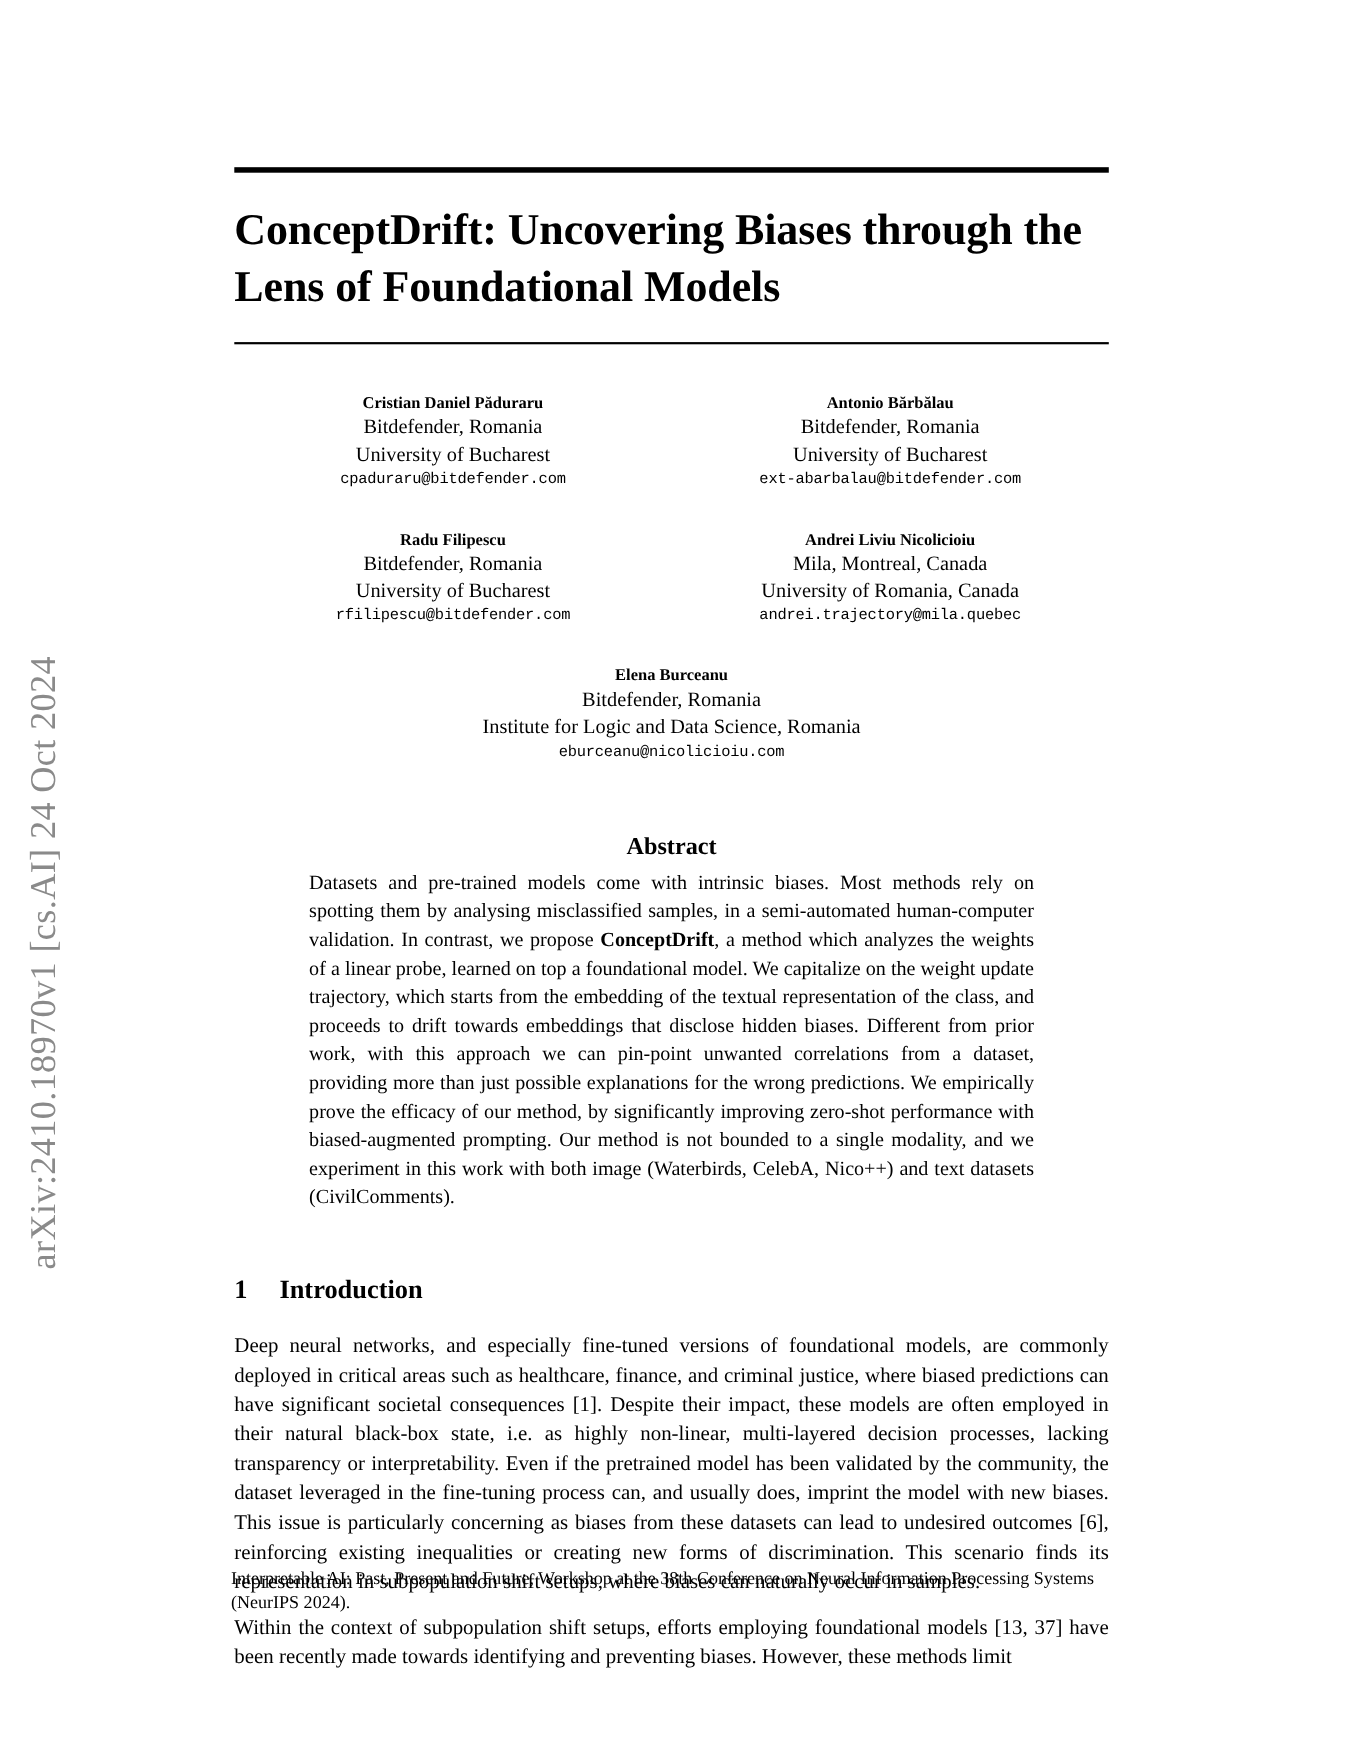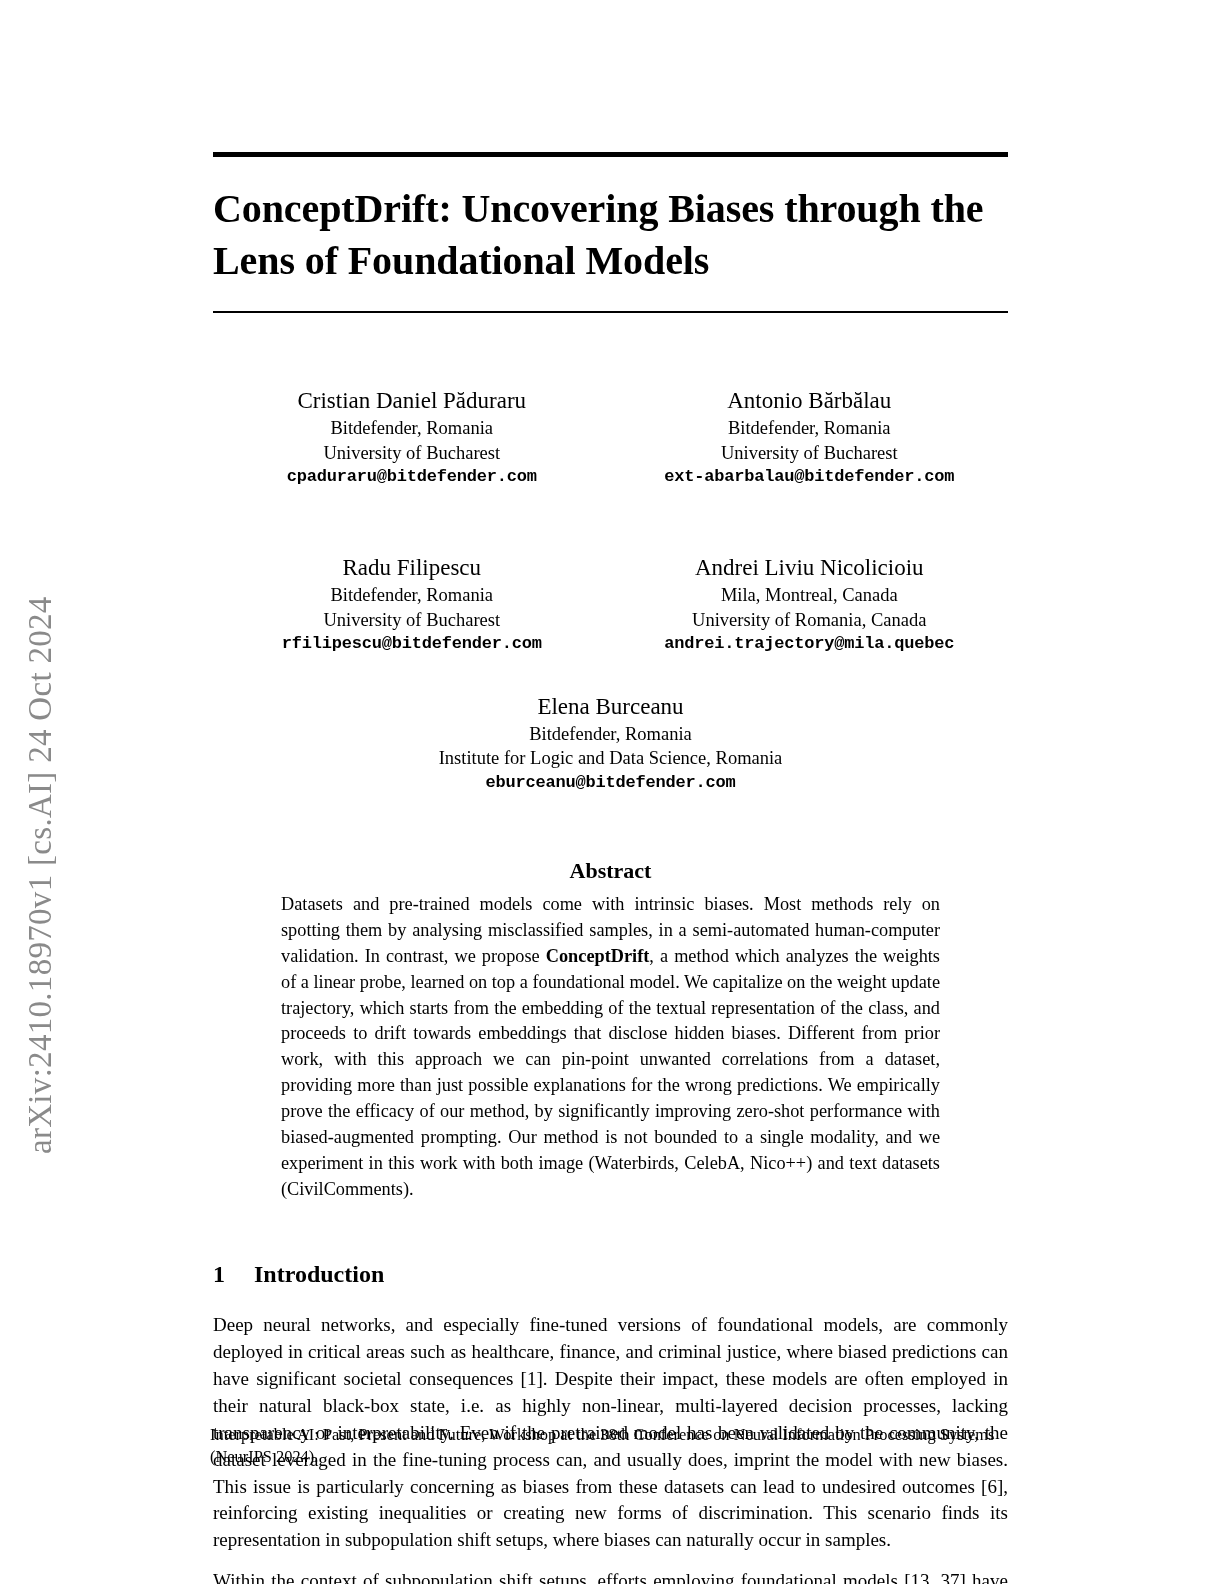--- a/index.html
+++ b/index.html
@@ -84,35 +84,33 @@
   }
   .author-row .author-block {
     width: 50%;
     text-align: center;
   }
   .author-single {
     text-align: center;
     margin-top: 22px;
   }
   .author-name {
-    font-weight: normal;
-    font-size: 23px;
+    font-weight: bold;
+    font-size: 15px;
     line-height: 1.35;
-    margin-top: 28px;
   }
   .author-affil {
     font-size: 18.5px;
     line-height: 1.33;
   }
   .author-email {
     font-family: "Liberation Mono", "DejaVu Sans Mono", monospace;
-    font-size: 17px;
+    font-size: 14px;
     line-height: 1.45;
     letter-spacing: -0.2px;
-    font-weight: bold;
   }
 
   
   .abstract-heading {
     text-align: center;
     font-weight: bold;
     font-size: 22px;
     margin-top: 62px;
     margin-bottom: 8px;
   }
@@ -203,21 +201,21 @@
           <div class="author-affil">Mila, Montreal, Canada</div>
           <div class="author-affil">University of Romania, Canada</div>
           <div class="author-email">andrei.trajectory@mila.quebec</div>
         </div>
       </div>
 
       <div class="author-single">
         <div class="author-name">Elena Burceanu</div>
         <div class="author-affil">Bitdefender, Romania</div>
         <div class="author-affil">Institute for Logic and Data Science, Romania</div>
-        <div class="author-email">eburceanu@bitdefender.com</div>
+        <div class="author-email">eburceanu@nicolicioiu.com</div>
       </div>
 
     </div>
 
     <h2 class="abstract-heading">Abstract</h2>
 
     <div class="abstract-body"><span>Datasets and pre-trained models come with intrinsic biases. Most methods rely on spotting them by analysing misclassified samples, in a semi-automated human-computer validation. In contrast, we propose </span><b>ConceptDrift</b><span>, a method which analyzes the weights of a linear probe, learned on top a foundational model. We capitalize on the weight update trajectory, which starts from the embedding of the textual representation of the class, and proceeds to drift towards embeddings that disclose hidden biases. Different from prior work, with this approach we can pin-point unwanted correlations from a dataset, providing more than just possible explanations for the wrong predictions. We empirically prove the efficacy of our method, by significantly improving zero-shot performance with biased-augmented prompting. Our method is not bounded to a single modality, and we experiment in this work with both image (Waterbirds, CelebA, Nico++) and text datasets (CivilComments).</span></div>
 
     <h2 class="section-heading"><span class="secnum">1</span><span>Introduction</span></h2>
 

